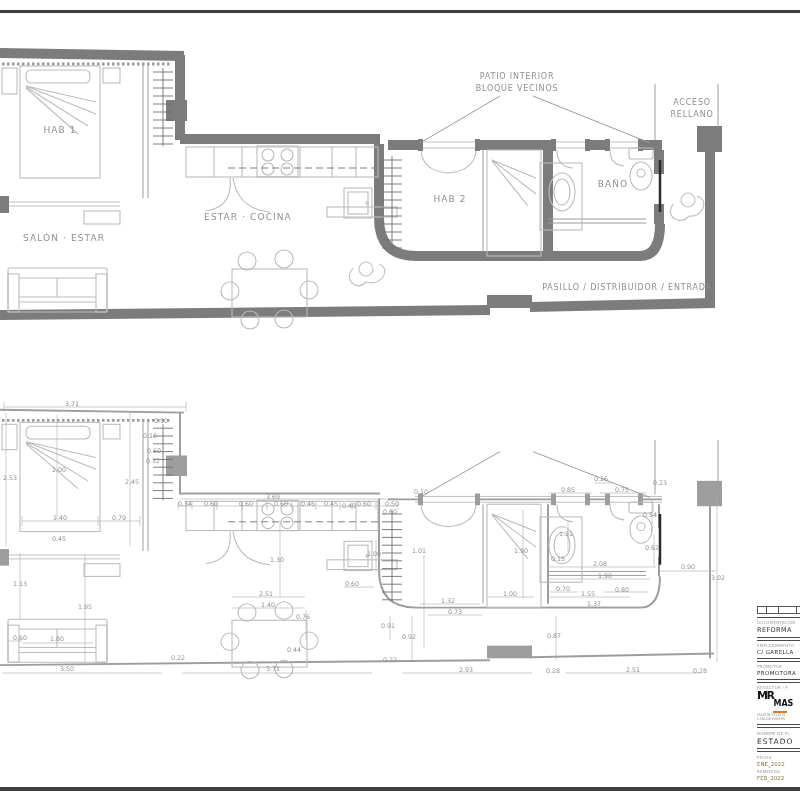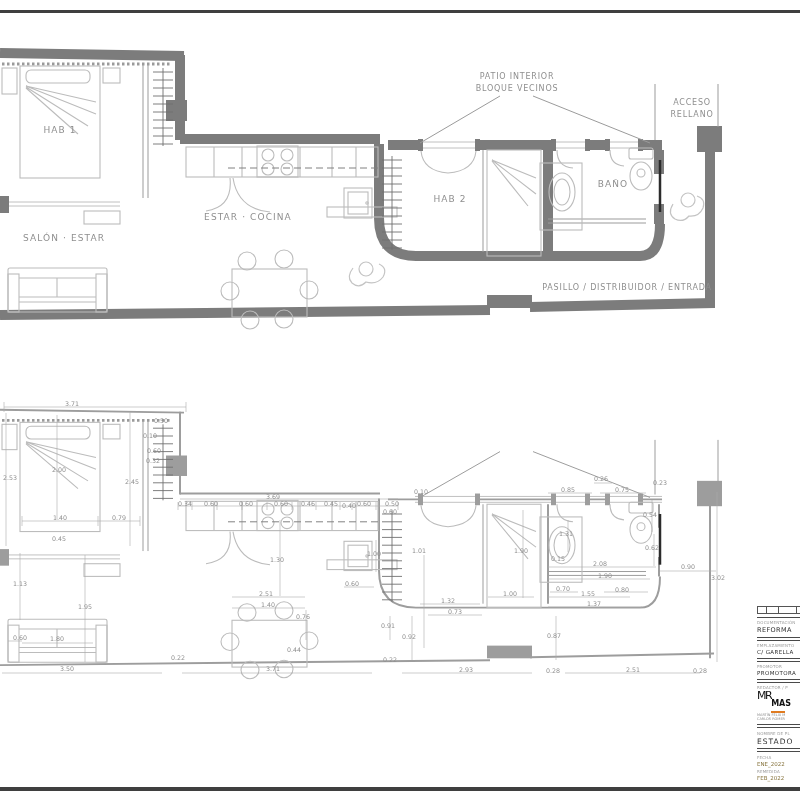--- a/index.html
+++ b/index.html
@@ -16,21 +16,21 @@
   #titleblock{position:absolute;left:757px;top:606px;width:60px;color:#333;}
   #titleblock .sep{border-top:1px solid #4a4a4a;border-bottom:1px solid #4a4a4a;height:2px;margin:2.5px 0;}
   #titleblock .rule{height:1.2px;background:#4a4a4a;margin:2.5px 0;}
   #titleblock .lbl{font-size:4px;color:#9a9a9a;letter-spacing:0.2px;white-space:nowrap;}
   #titleblock .val{font-size:6.5px;color:#2e2e2e;letter-spacing:0.4px;white-space:nowrap;margin-top:1px;}
   #titleblock .val-big{font-size:7.5px;letter-spacing:1px;}
   #titleblock .date{white-space:nowrap;font-size:5.5px;margin-top:1px;}
   #scalebar{height:6px;border:0.5px solid #555;position:relative;width:56px;background:#fff;}
   #scalebar .tick{position:absolute;top:0;width:1px;height:6px;background:#555;}
   #logo-row{display:flex;align-items:flex-start;margin-top:1px;}
-  #logo-mr{font-size:11px;font-weight:400;letter-spacing:-1.5px;color:#111;line-height:10px;}
+  #logo-mr{font-size:11px;font-weight:700;letter-spacing:-1.5px;color:#111;line-height:10px;}
   #logo-mas{font-size:8px;font-weight:700;color:#111;line-height:8px;margin-left:0;}
   #logo-accent{width:14px;height:2px;margin-top:0.5px;}
   .tiny-name{font-size:3.5px;color:#8a8a8a;white-space:nowrap;line-height:4.5px;}
 </style>
 </head>
 <body>
 
 <div id="page">
   <div id="pb-top" class="pborder"></div>
   <div id="pb-bottom" class="pborder"></div>

